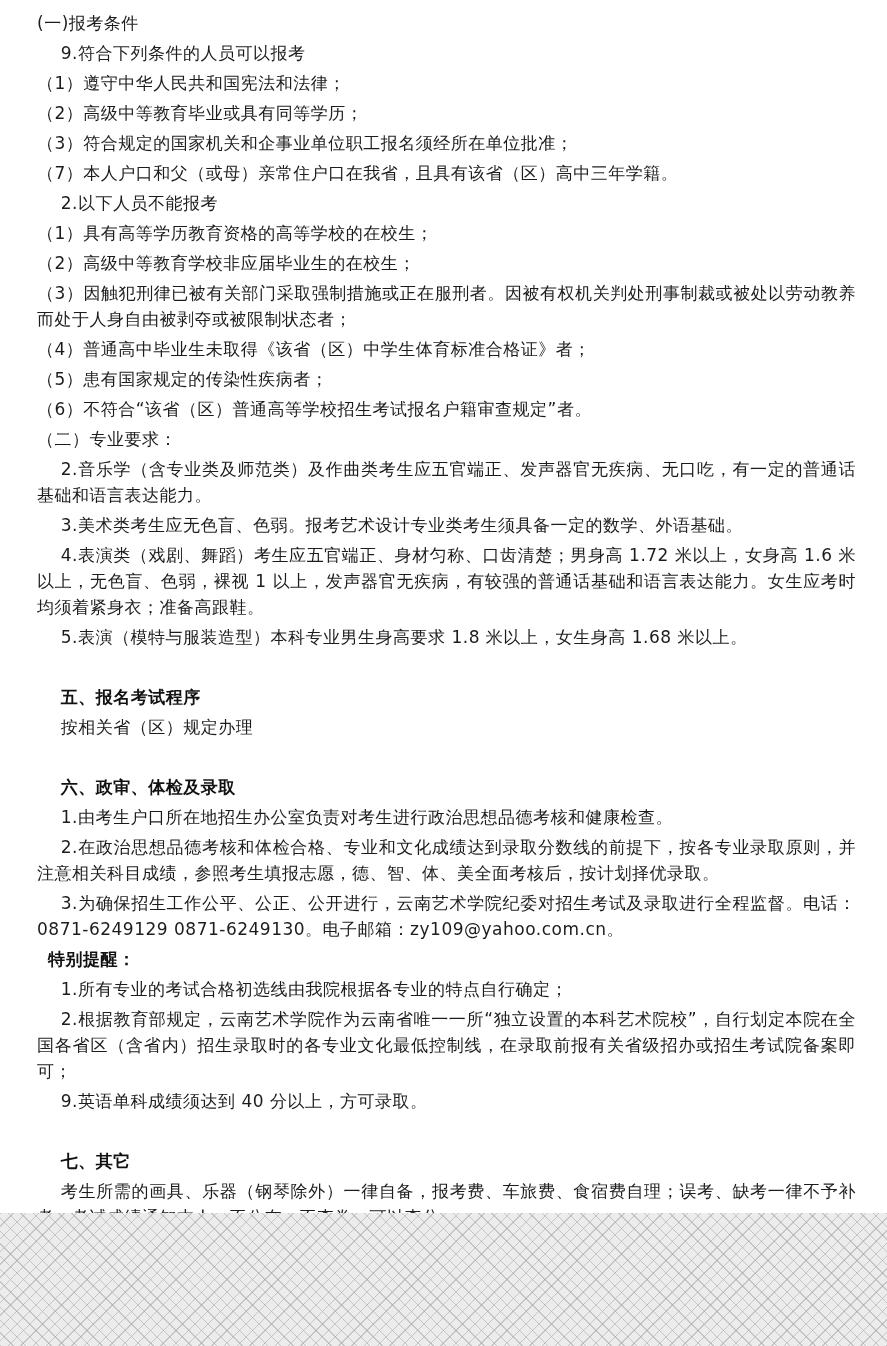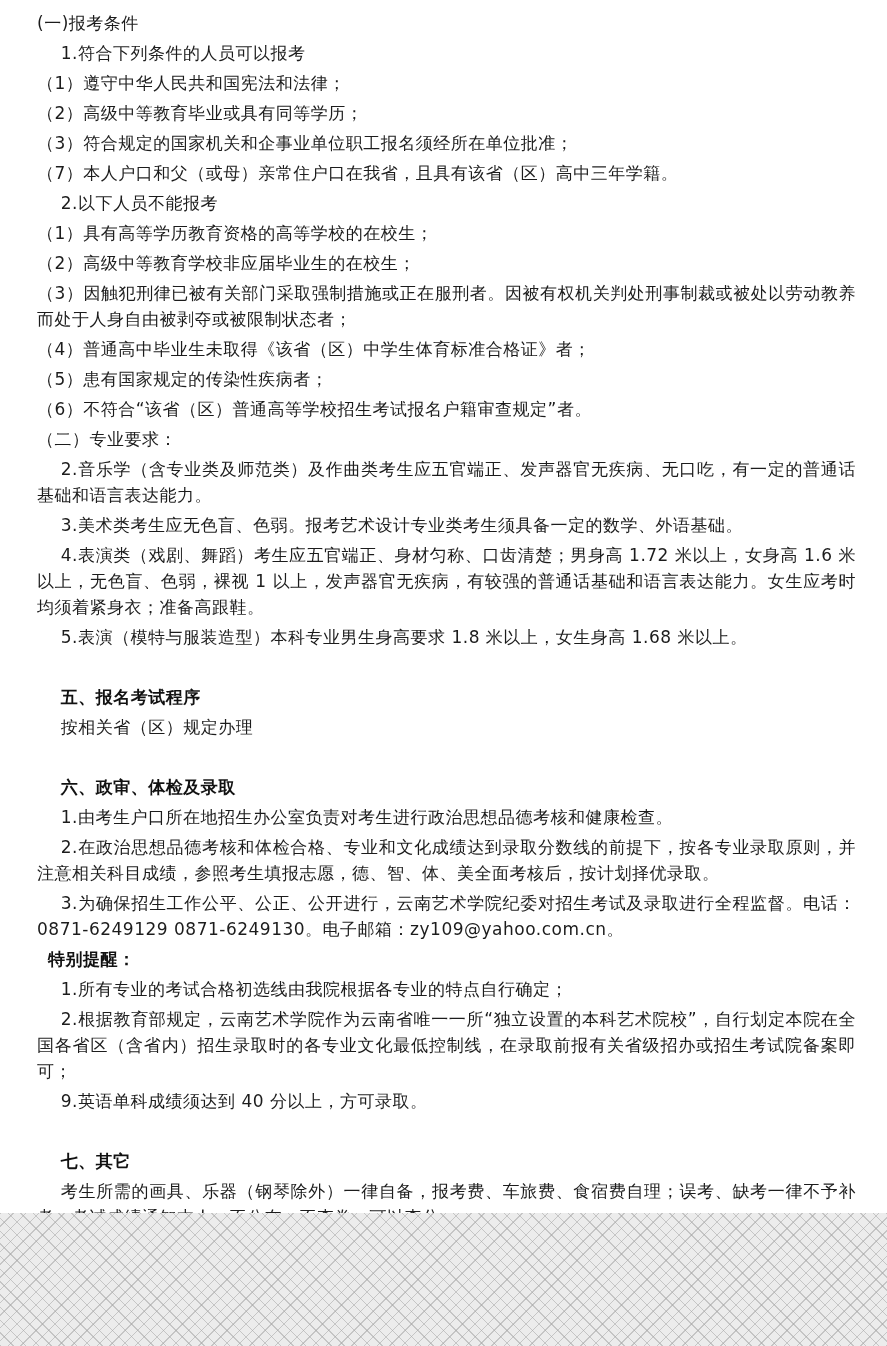--- a/index.html
+++ b/index.html
@@ -38,21 +38,21 @@
     background-image:
       repeating-linear-gradient(45deg,  rgba(165,165,165,0.55) 0 1px, transparent 1px 9px),
       repeating-linear-gradient(135deg, rgba(165,165,165,0.55) 0 1px, transparent 1px 9px);
   }
 </style>
 </head>
 <body>
 
 <div class="doc">
     <p class="para">(一)报考条件</p>
-    <p class="para ind1">1.符合下列条件的人员可以报考</p>
+    <p class="para ind1">9.符合下列条件的人员可以报考</p>
     <p class="para">（1）遵守中华人民共和国宪法和法律；</p>
     <p class="para">（2）高级中等教育毕业或具有同等学历；</p>
     <p class="para">（3）符合规定的国家机关和企事业单位职工报名须经所在单位批准；</p>
     <p class="para">（7）本人户口和父（或母）亲常住户口在我省，且具有该省（区）高中三年学籍。</p>
     <p class="para ind1">2.以下人员不能报考</p>
     <p class="para">（1）具有高等学历教育资格的高等学校的在校生；</p>
     <p class="para">（2）高级中等教育学校非应届毕业生的在校生；</p>
     <p class="para">（3）因触犯刑律已被有关部门采取强制措施或正在服刑者。因被有权机关判处刑事制裁或被处以劳动教养而处于人身自由被剥夺或被限制状态者；</p>
     <p class="para">（4）普通高中毕业生未取得《该省（区）中学生体育标准合格证》者；</p>
     <p class="para">（5）患有国家规定的传染性疾病者；</p>

